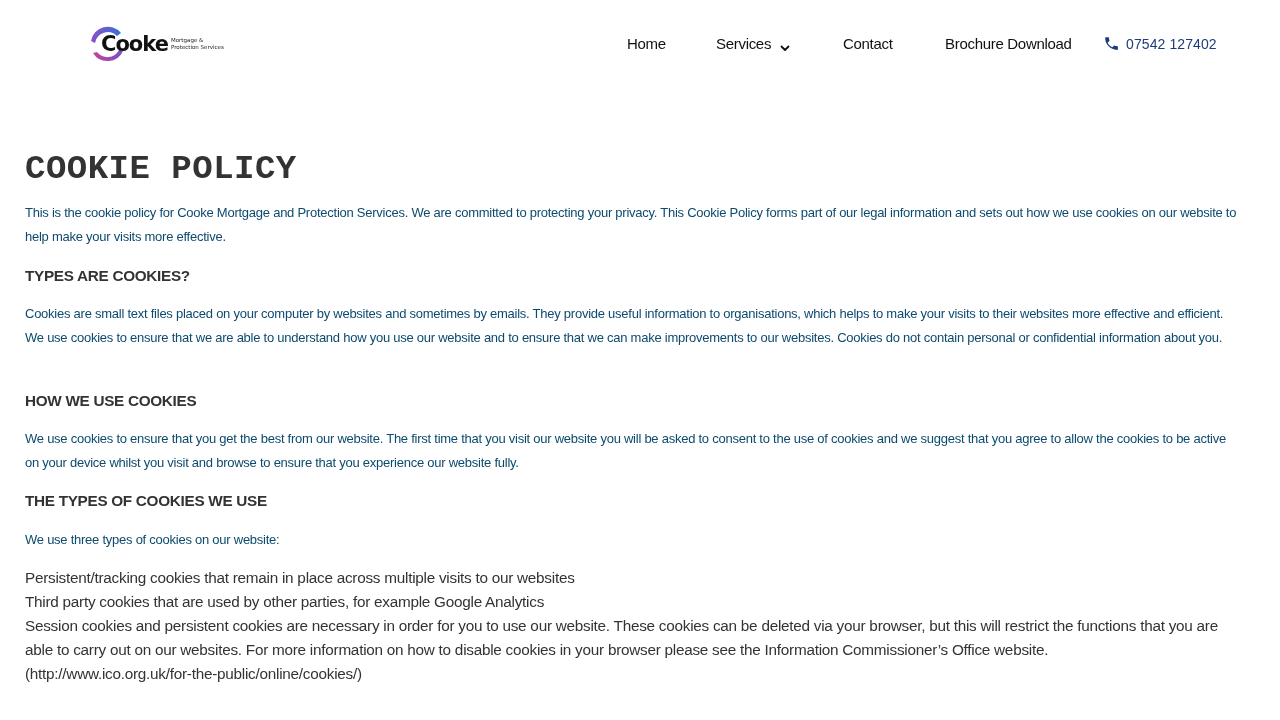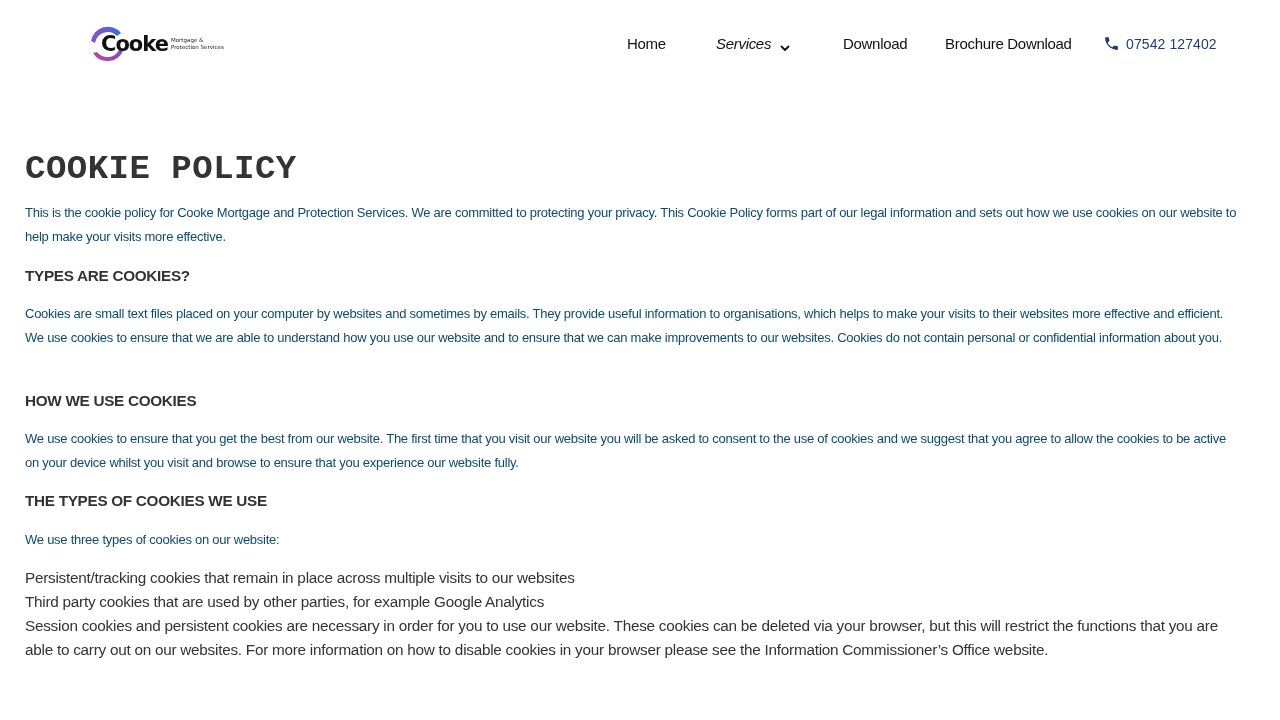--- a/index.html
+++ b/index.html
@@ -10,21 +10,21 @@
 
     .logo { position: absolute; left: 87px; top: 24px; height: 42px; display: flex; align-items: center; cursor: pointer; text-decoration: underline; }
     .logo-mark { position: relative; width: 40px; height: 40px; }
     .logo-mark svg { position: absolute; left: 0; top: 0; }
     .logo-word { position: absolute; left: 14px; top: 6px; font-family: "DejaVu Sans", sans-serif; font-weight: bold; font-size: 21px; letter-spacing: -1px; color: #111111; line-height: 26px; }
     .logo-tagline { position: absolute; left: 84px; top: 13px; font-size: 5.5px; line-height: 7px; color: #222222; white-space: nowrap; font-family: "DejaVu Sans", sans-serif; }
 
     .nav { position: absolute; top: 0; left: 0; height: 90px; }
     .nav-item { position: absolute; top: 35px; font-size: 15px; color: #111111; line-height: 18px; text-decoration: none; white-space: nowrap; cursor: pointer; letter-spacing: -0.3px; }
     .nav-home { left: 627px; }
-    .nav-services { left: 716px; display: flex; align-items: center; font-style: italic; }
+    .nav-services { left: 716px; display: flex; align-items: center; }
     .nav-services .chev { margin-left: 9px; width: 10px; height: 10px; display: inline-block; }
     .nav-contact { left: 843px; }
     .nav-brochure { left: 945px; }
 
     .phone { position: absolute; left: 1103px; top: 35px; display: flex; align-items: center; cursor: pointer; }
     .phone-icon { width: 17px; height: 17px; display: inline-block; }
     .phone-number { margin-left: 6px; font-size: 14px; color: #1e3c7a; letter-spacing: 0.1px; }
 
     .content { position: absolute; left: 25px; top: 140px; width: 1230px; }
     .page-title { font-family: Liberation Mono, monospace; font-weight: bold; font-size: 34px; letter-spacing: 0.5px; color: #333333; line-height: 48px; margin-top: 5px; transform: scaleY(1.0); }
@@ -73,21 +73,21 @@
   <nav class="nav">
     <a class="nav-item nav-home">Home</a>
     <a class="nav-item nav-services">
       <span>Services</span>
       <span class="chev">
         <svg width="10" height="10" viewBox="0 0 10 10">
             <path d="M1.5 3.5 L5 7 L8.5 3.5" stroke="#111" stroke-width="1.8" fill="none" stroke-linecap="round" stroke-linejoin="round"></path>
           </svg>
       </span>
     </a>
-    <a class="nav-item nav-contact">Download</a>
+    <a class="nav-item nav-contact">Contact</a>
     <a class="nav-item nav-brochure">Brochure Download</a>
   </nav>
 
   <a class="phone">
     <span class="phone-icon">
       <svg width="17" height="17" viewBox="0 0 24 24">
           <path d="M6.6 10.8c1.4 2.8 3.8 5.1 6.6 6.6l2.2-2.2c.3-.3.7-.4 1-.2 1.1.4 2.3.6 3.6.6.6 0 1 .4 1 1V20c0 .6-.4 1-1 1C10.6 21 3 13.4 3 4c0-.6.4-1 1-1h3.5c.6 0 1 .4 1 1 0 1.3.2 2.5.6 3.6.1.3 0 .7-.2 1L6.6 10.8z" fill="#1e3c7a"></path>
         </svg>
     </span>
     <span class="phone-number">07542 127402</span>
@@ -105,14 +105,15 @@
   <h2 class="h h-how">HOW WE USE COOKIES</h2>
   <p class="p how-p">We use cookies to ensure that you get the best from our website. The first time that you visit our website you will be asked to consent to the use of cookies and we suggest that you agree to allow the cookies to be active on your device whilst you visit and browse to ensure that you experience our website fully.</p>
 
   <h2 class="h h-types">THE TYPES OF COOKIES WE USE</h2>
   <p class="p types-intro">We use three types of cookies on our website:</p>
 
   <ul class="types-list">
     <li>Persistent/tracking cookies that remain in place across multiple visits to our websites</li>
     <li>Third party cookies that are used by other parties, for example Google Analytics</li>
     <li>Session cookies and persistent cookies are necessary in order for you to use our website. These cookies can be deleted via your browser, but this will restrict the functions that you are able to carry out on our websites. For more information on how to disable cookies in your browser please see the Information Commissioner’s Office website.</li>
+    <li>(http://www.ico.org.uk/for-the-public/online/cookies/)</li>
   </ul>
 </main>
 
 </body></html>

